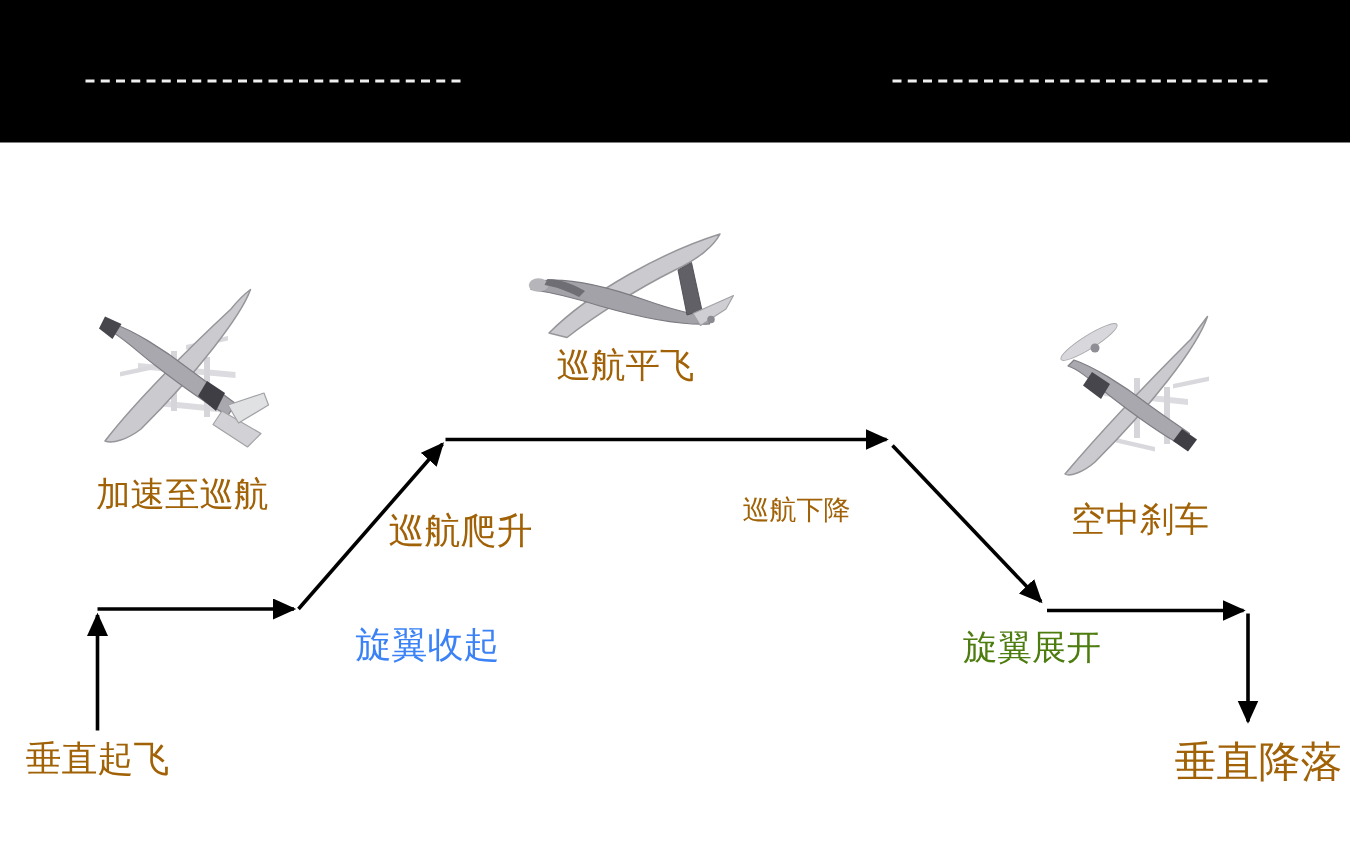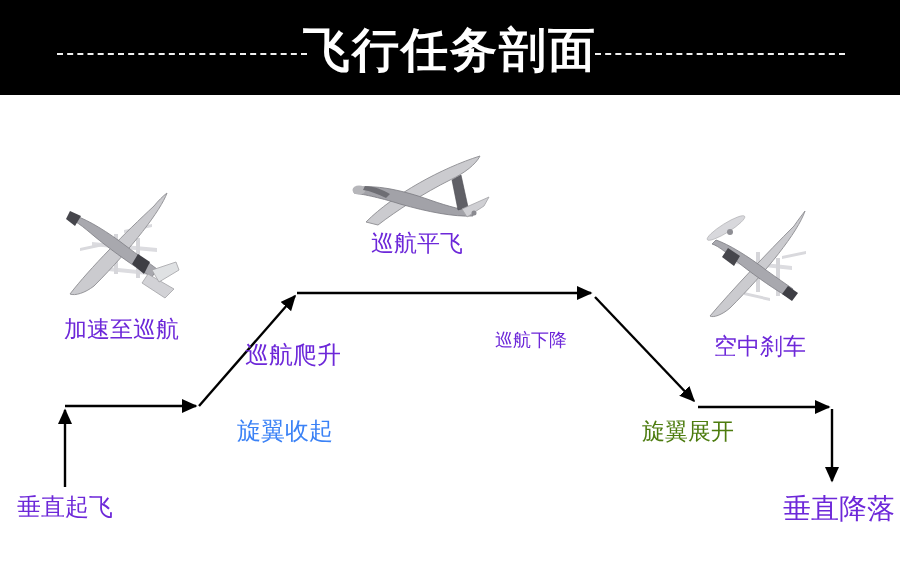--- a/index.html
+++ b/index.html
@@ -9,43 +9,42 @@
   
   .titlebar{position:absolute;left:0;top:0;width:900px;height:95px;background:#000000;}
   .title{position:absolute;left:0;top:24px;width:100%;margin:0;text-align:center;
          color:#ffffff;font-size:47px;font-weight:bold;letter-spacing:2px;
          font-family:"Liberation Sans","DejaVu Sans",sans-serif;line-height:1.1;}
   .dash{position:absolute;top:53px;width:250px;height:0;border-top:2px dashed #efefef;}
   .dash-left{left:57px;}
   .dash-right{left:595px;}
   
   .flight-svg{position:absolute;left:0;top:0;pointer-events:none;}
-  .lb{position:absolute;white-space:nowrap;color:#6d28d9;line-height:1;}
+  .lb{position:absolute;white-space:nowrap;color:#a16207;line-height:1;}
   .lb-takeoff{left:17px;top:495px;font-size:24px;}
   .lb-accel{left:64px;top:306px;font-size:23px;margin-top:12px;}
   .lb-retract{left:197px;top:419px;font-size:24px;}
-  .lb-climb{left:245px;top:343px;font-size:24px;}
+  .lb-climb{left:259px;top:343px;font-size:24px;}
   .lb-level{left:371px;top:232px;font-size:23px;}
   .lb-descent{left:495px;top:331px;font-size:18px;}
   .lb-deploy{left:642px;top:420px;font-size:23px;}
   .lb-brake{left:714px;top:335px;font-size:23px;}
   .lb-landing{left:783px;top:495px;font-size:28px;}
   .uav{position:absolute;}
   .uav-left{left:62px;top:190px;}
   .uav-mid{left:350px;top:150px;}
   .uav-right{left:700px;top:204px;}
 </style>
 </head>
 <body>
 
 <div class="stage">
 
   <header class="titlebar">
     <div class="dash dash-left"></div>
-    <h1 class="title">飞行任务剖面</h1>
     <div class="dash dash-right"></div>
   </header>
 
   <main>
 
     <svg class="flight-svg" width="900" height="576" viewBox="0 0 900 576">
       <defs>
         <marker id="ah" markerUnits="userSpaceOnUse" markerWidth="18" markerHeight="15" refX="14" refY="7" orient="auto">
           <path d="M0,0 L15.5,7 L0,14 Z" fill="#000"></path>
         </marker>

